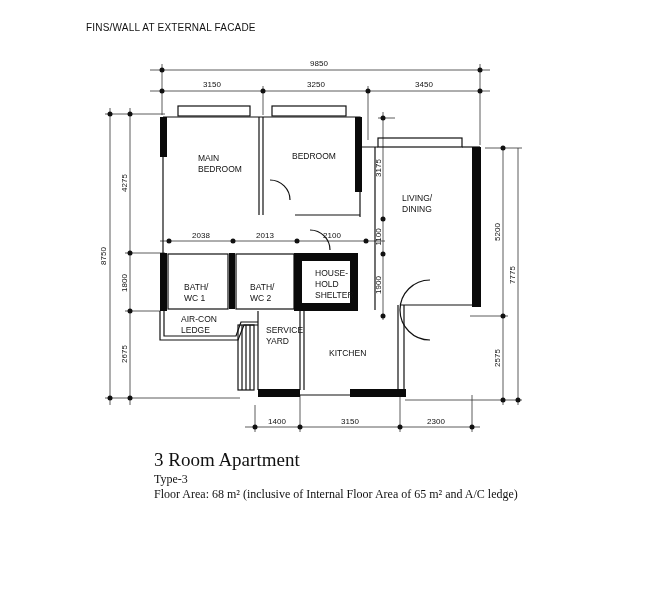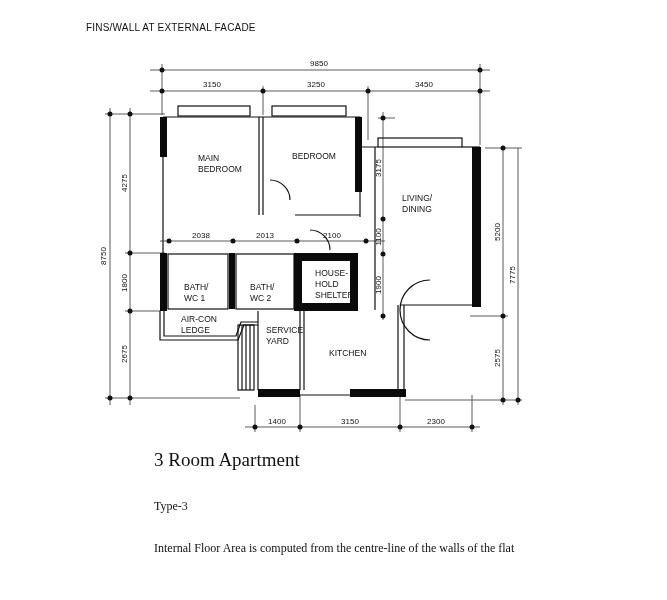--- a/index.html
+++ b/index.html
@@ -11,21 +11,21 @@
     }
     svg.plan { position: absolute; left: 0; top: 0; }
     svg text { font-family: "Liberation Sans", sans-serif; fill: #111; }
     .dim { font-size: 8px; }
     .room { font-size: 8.5px; }
     .caption {
       position: absolute; left: 154px; top: 448px;
       font-family: "Liberation Serif", serif; color: #111;
     }
     .caption .title { font-size: 19px; line-height: 24px; }
-    .caption .line { font-size: 12px; line-height: 15px; margin-top: 27px; }
+    .caption .line { font-size: 12px; line-height: 15px; }
   </style>
 </head>
 <body>
 
 <div class="facade-label">FINS/WALL AT EXTERNAL FACADE</div>
 
 <svg class="plan" width="667" height="600" viewBox="0 0 667 600">
   <g stroke="#333" stroke-width="0.8" fill="none">
 
     <line x1="150" y1="70" x2="490" y2="70"></line>
@@ -184,14 +184,14 @@
   <text class="room" x="181" y="322">AIR-CON</text>
   <text class="room" x="181" y="333">LEDGE</text>
   <text class="room" x="266" y="333">SERVICE</text>
   <text class="room" x="266" y="344">YARD</text>
   <text class="room" x="329" y="356">KITCHEN</text>
 </svg>
 
 <div class="caption">
   <div class="title">3 Room Apartment</div>
   <div class="line">Type-3</div>
-  <div class="line">Internal Floor Area is computed from the centre-line of the walls of the flat</div>
+  <div class="line">Floor Area: 68 m² (inclusive of Internal Floor Area of 65 m² and A/C ledge)</div>
 </div>
 
 </body></html>

